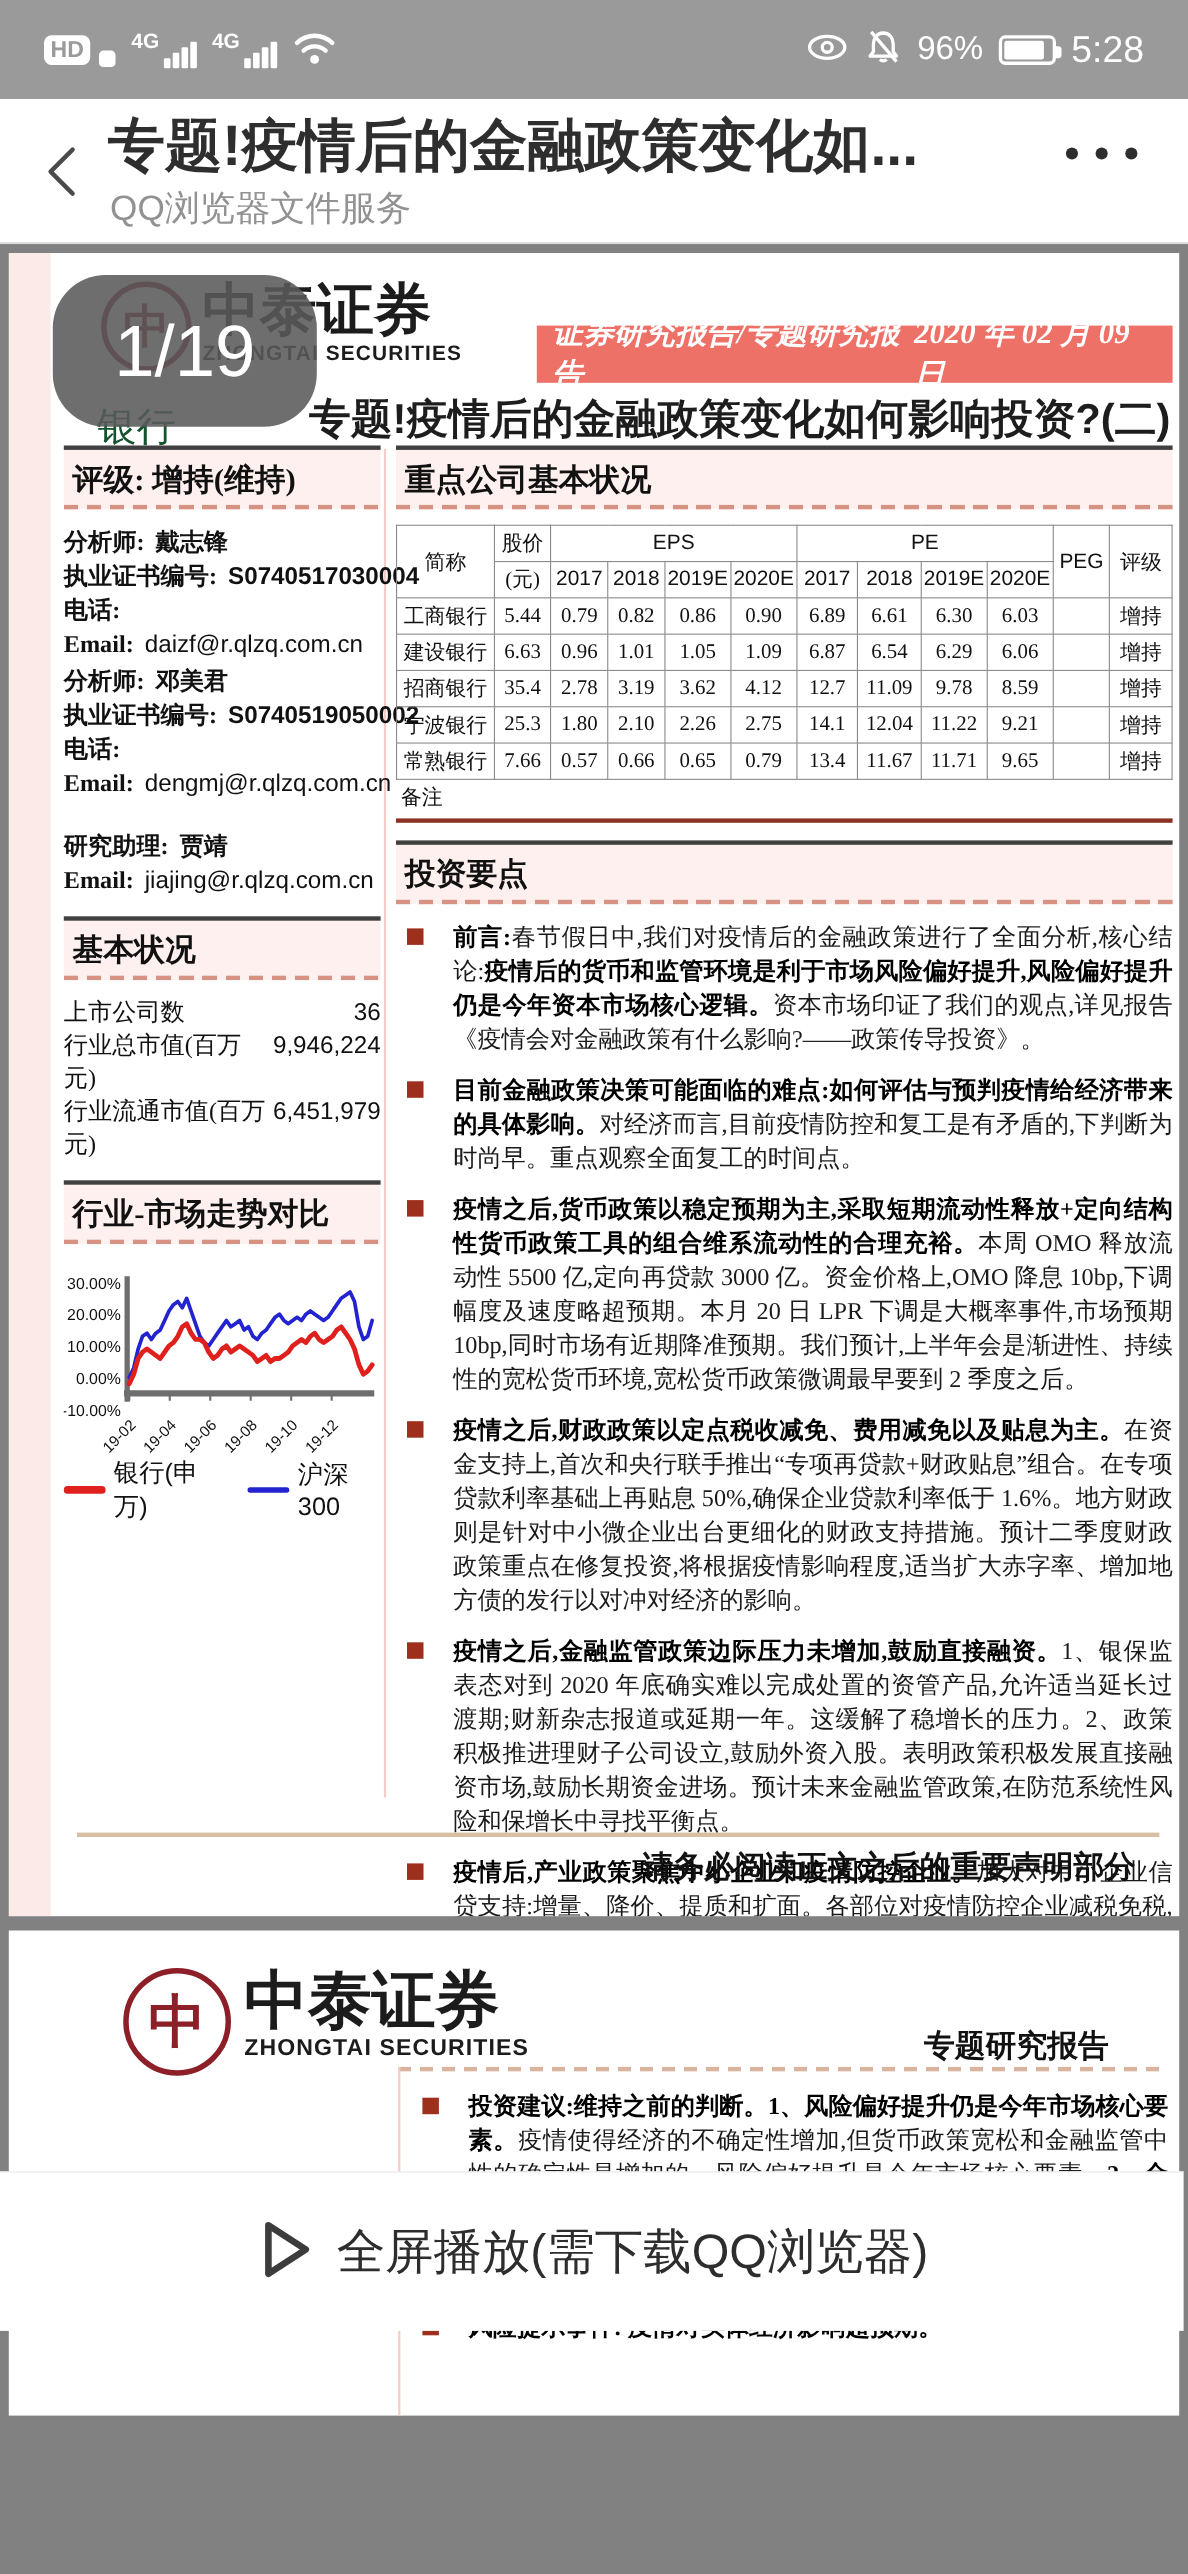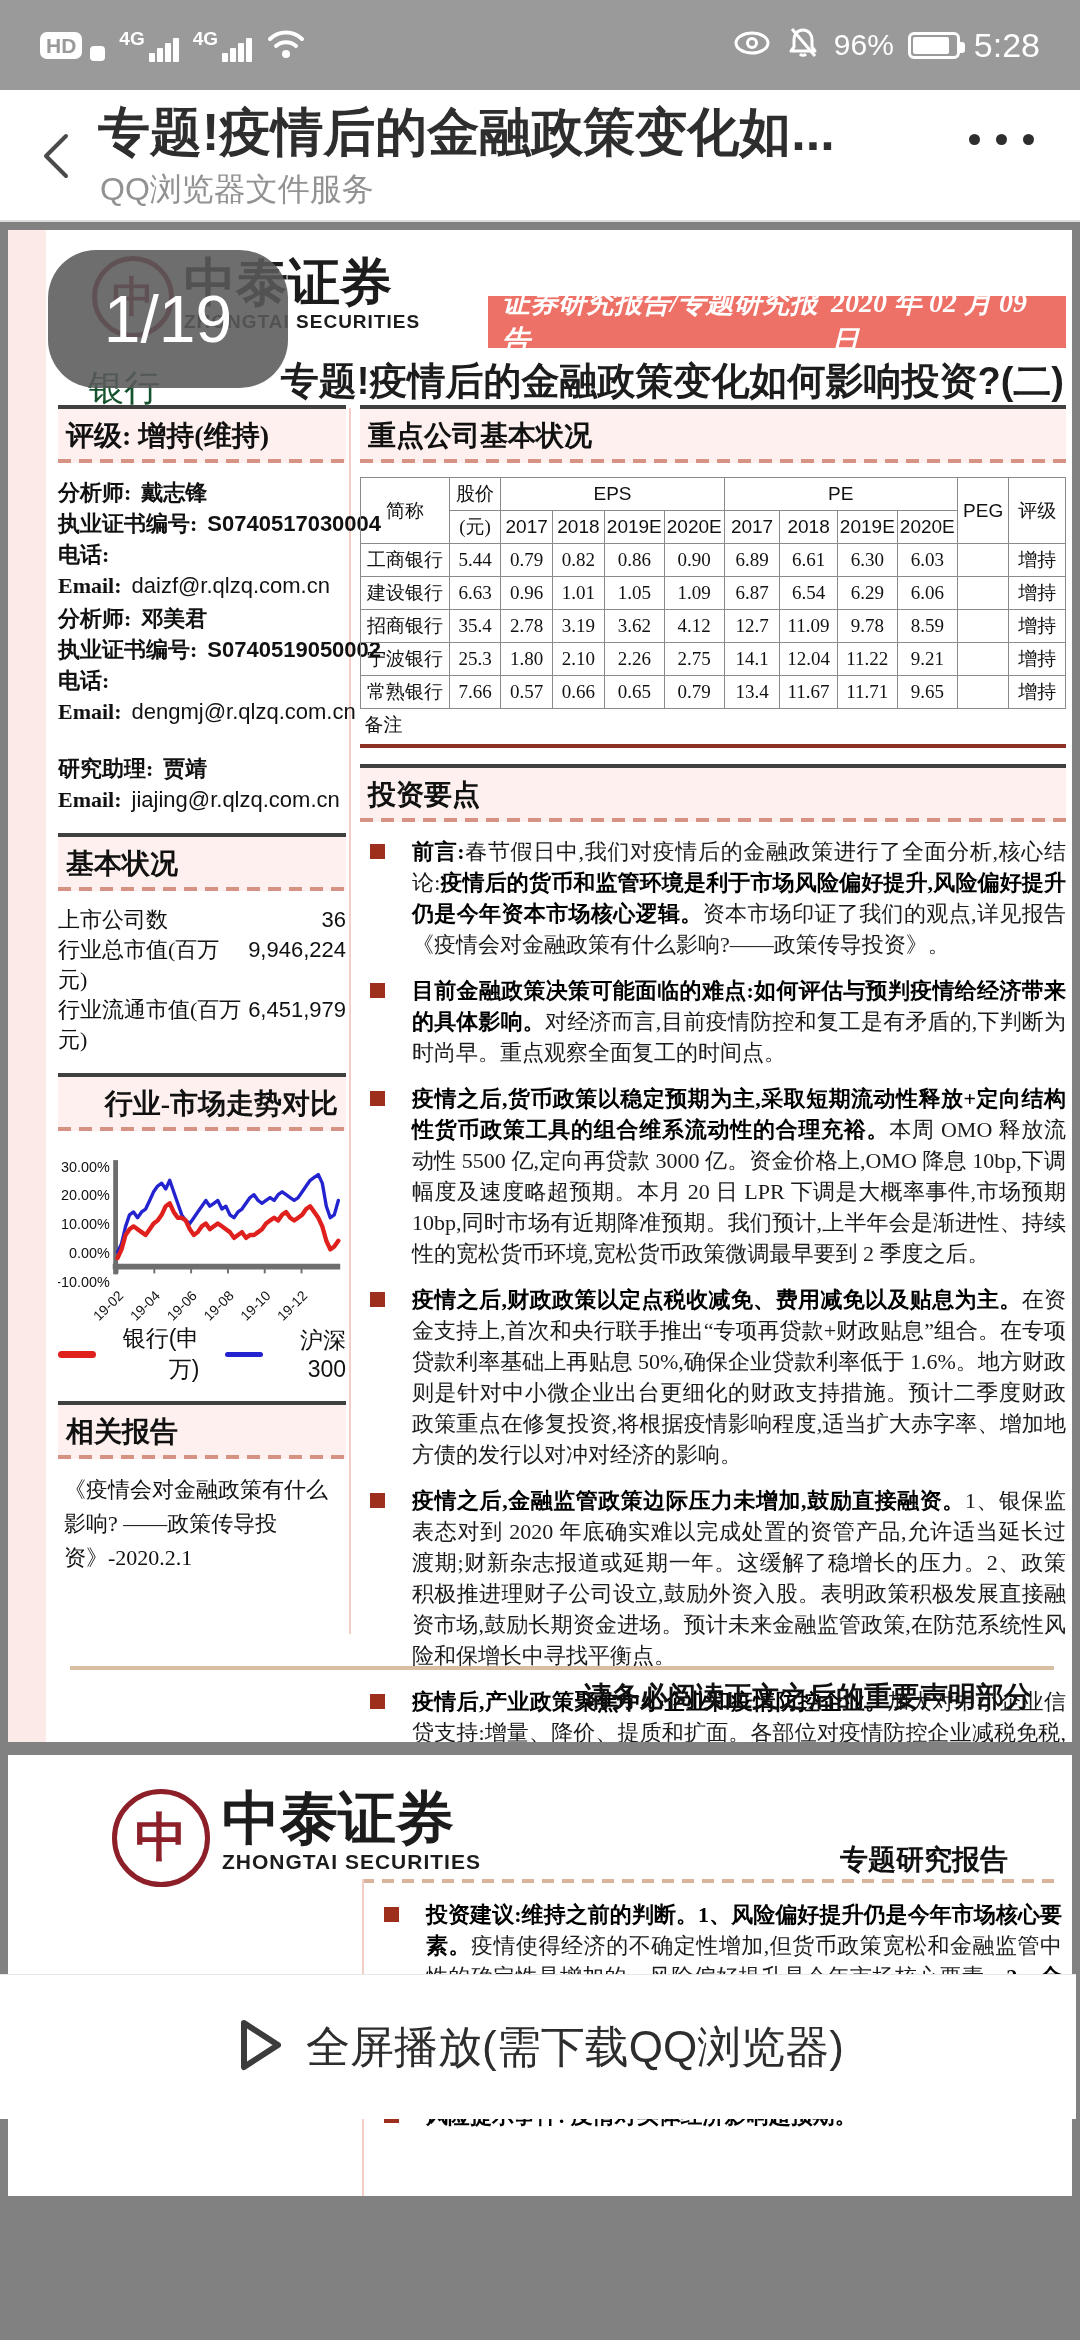--- a/index.html
+++ b/index.html
@@ -55,21 +55,21 @@
   .pline{display:flex;font-size:22px;line-height:31px;color:#111;}
   .pline .plabel{font-weight:bold;font-family:"Liberation Serif",serif;white-space:nowrap;}
   .pline .pvalue{margin-left:10px;}
   .pline .pvalue.cn{font-weight:bold;font-family:"Liberation Serif",serif;}
   .pline .pvalue.num{font-weight:bold;}
   .person{margin-bottom:2px;}
   .person:last-child{margin-top:26px;}
   .brow{display:flex;justify-content:space-between;font-size:22px;line-height:30px;font-family:"Liberation Serif",serif;color:#111;}
   .brow .bval{font-family:"Liberation Sans",sans-serif;}
   .basic-sec{margin-top:18px;}
-  .trend-sec{margin-top:18px;text-align:right;}
+  .trend-sec{margin-top:18px;}
   .related-sec{margin-top:16px;}
   .related-item{font-family:"Liberation Serif",serif;font-size:22px;line-height:34px;color:#111;padding-left:6px;}
   .legend{display:flex;gap:26px;justify-content:center;margin-top:2px;font-size:23px;color:#111;}
   .legend .li{display:flex;align-items:center;gap:8px;}
   .legend .sw{width:42px;height:7px;border-radius:4px;display:block;}
   
   .tbl-wrap{border-bottom:4px solid #8c3124;padding-bottom:3px;margin-bottom:4px;}
   table.ctable{border-collapse:collapse;width:100%;font-size:19px;font-family:"Liberation Serif",serif;text-align:center;color:#111;}
   .ctable th,.ctable td{border:1px solid #8a8a8a;padding:3px 2px;font-weight:normal;}
   .ctable .grp{font-family:"Liberation Sans",sans-serif;}
@@ -296,24 +296,20 @@
                 <span>银行(申万)</span>
               </span>
             <span class="li">
                 <span class="sw" id="sw1" style="height: 5px; background: rgb(35, 35, 207);"></span>
                 <span>沪深300</span>
               </span>
           </div>
         </div>
       </div>
 
-      <div class="related-sec">
-        <div class="sec-h">相关报告</div>
-        <div class="related-item">《疫情会对金融政策有什么影响? ——政策传导投资》-2020.2.1</div>
-      </div>
     </div>
 
     <div class="rightcol">
       <div class="sec-h">重点公司基本状况</div>
       <div class="tbl-wrap">
         <table class="ctable">
           <colgroup>
             <col style="width:92px">
               <col style="width:52px">
             <col style="width:52px">

